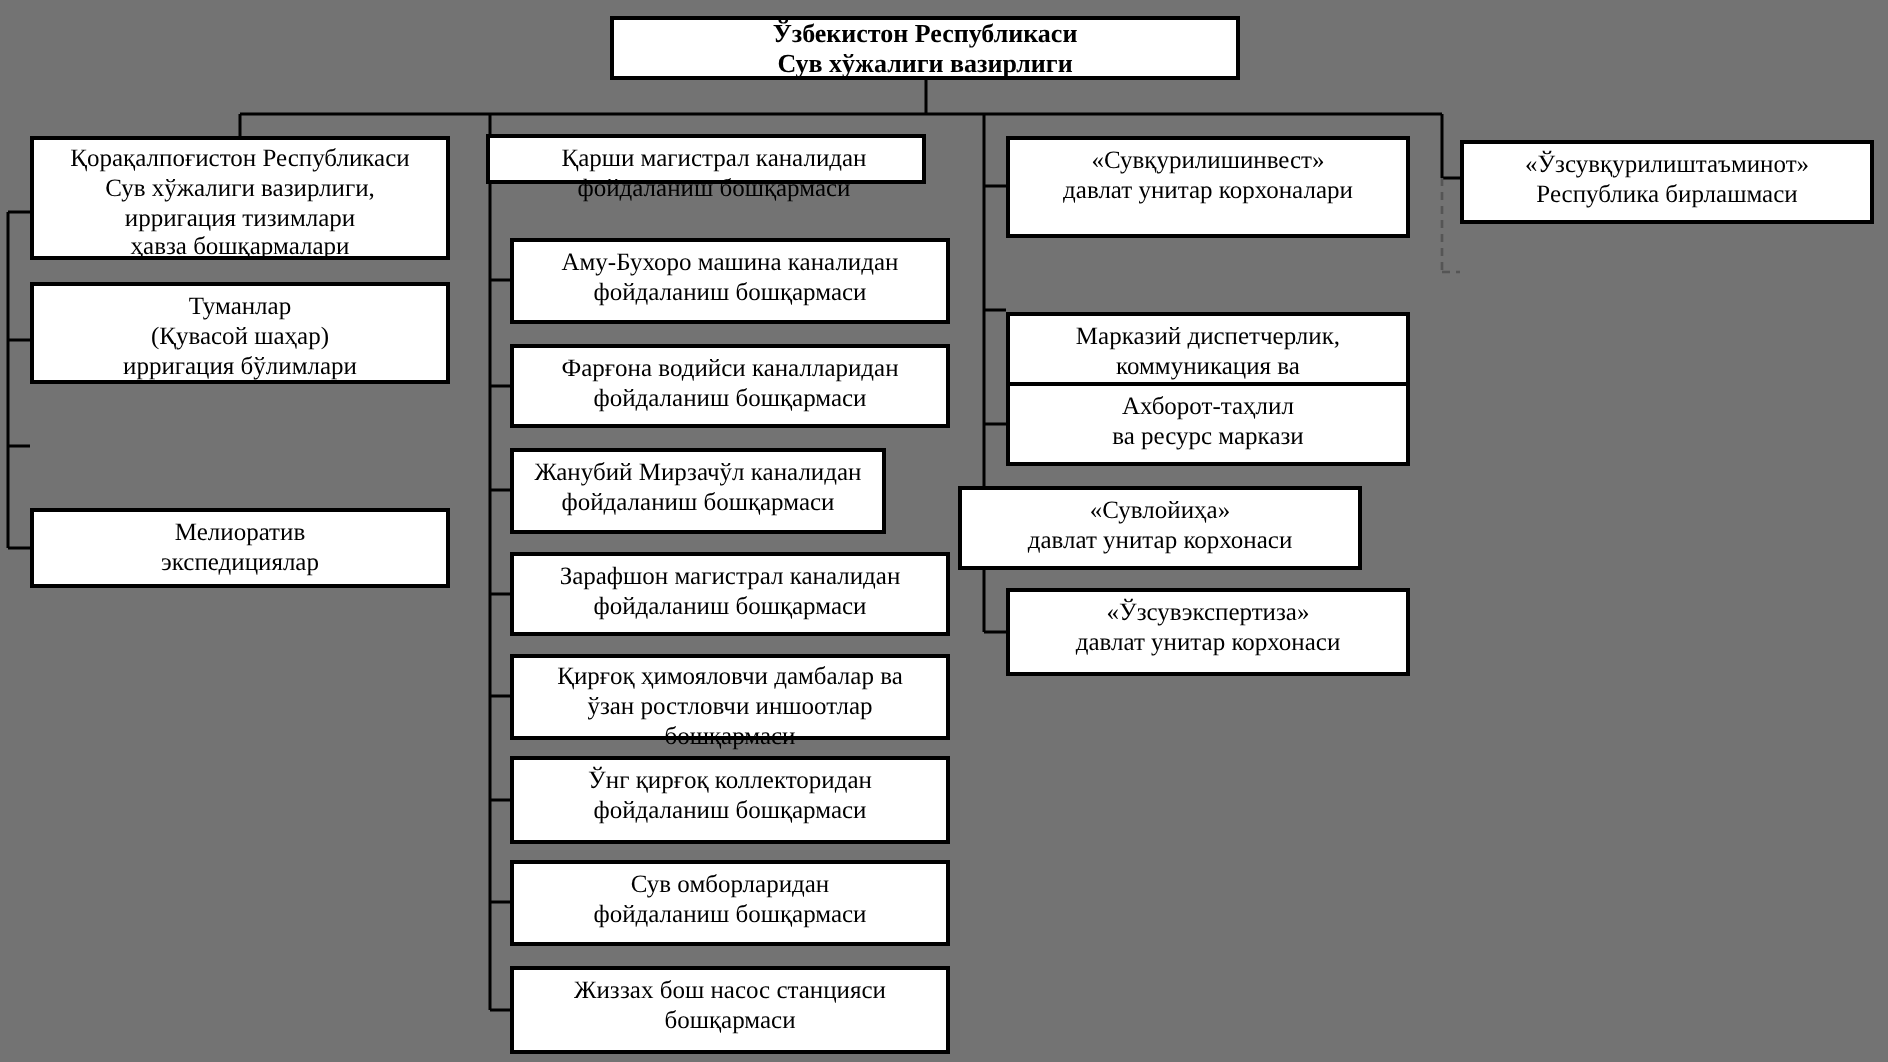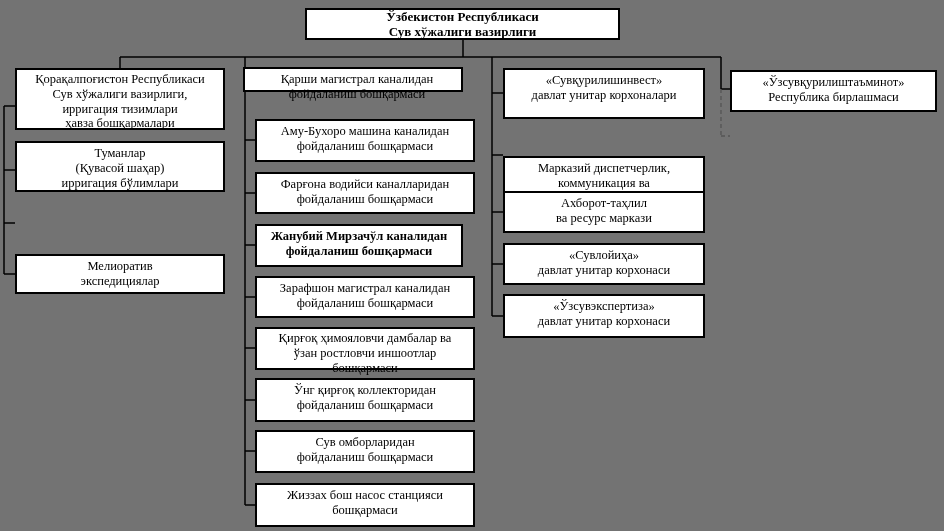--- a/index.html
+++ b/index.html
@@ -96,42 +96,42 @@
 ирригация бўлимлари</div>
   <div class="box" style="left:15px; top:254px; width:210px; height:40px;">Мелиоратив
 экспедициялар</div>
 
   <div class="box" style="left:243px; top:67px; width:220px; height:25px;padding-left:12px;">Қарши магистрал каналидан
 фойдаланиш бошқармаси</div>
   <div class="box" style="left:255px; top:119px; width:220px; height:43px;">Аму-Бухоро машина каналидан
 фойдаланиш бошқармаси</div>
   <div class="box" style="left:255px; top:172px; width:220px; height:42px;">Фарғона водийси каналларидан
 фойдаланиш бошқармаси</div>
-  <div class="box" style="left:255px; top:224px; width:208px; height:43px;font-weight:bold;">Жанубий Мирзачўл каналидан
+  <div class="box" style="left:255px; top:224px; width:188px; height:43px;">Жанубий Мирзачўл каналидан
 фойдаланиш бошқармаси</div>
   <div class="box" style="left:255px; top:276px; width:220px; height:42px;">Зарафшон магистрал каналидан
 фойдаланиш бошқармаси</div>
   <div class="box" style="left:255px; top:327px; width:220px; height:43px; padding-top:2px;">Қирғоқ ҳимояловчи дамбалар ва
 ўзан ростловчи иншоотлар
 бошқармаси</div>
   <div class="box" style="left:255px; top:378px; width:220px; height:44px;">Ўнг қирғоқ коллекторидан
 фойдаланиш бошқармаси</div>
   <div class="box" style="left:255px; top:430px; width:220px; height:43px;">Сув омборларидан
 фойдаланиш бошқармаси</div>
   <div class="box" style="left:255px; top:483px; width:220px; height:44px;">Жиззах бош насос станцияси
 бошқармаси</div>
 
   <div class="box" style="left:503px; top:68px; width:202px; height:51px;">«Сувқурилишинвест»
 давлат унитар корхоналари</div>
   <div class="box" style="left:503px; top:129px; width:202px; height:53px;margin-top:27px;">Марказий диспетчерлик,
 коммуникация ва
 кадастр хизмати</div>
   <div class="box" style="left:503px; top:191px; width:202px; height:42px;">Ахборот-таҳлил
 ва ресурс маркази</div>
-  <div class="box" style="left:503px; top:243px; width:202px; height:42px;">«Сувлойиҳа»
+  <div class="box" style="left:479px; top:243px; width:202px; height:42px;">«Сувлойиҳа»
 давлат унитар корхонаси</div>
   <div class="box" style="left:503px; top:294px; width:202px; height:44px;">«Ўзсувэкспертиза»
 давлат унитар корхонаси</div>
 
   <div class="box" style="left:730px; top:70px; width:207px; height:42px;">«Ўзсувқурилиштаъминот»
 Республика бирлашмаси</div>
 
 </div>
 
 </body></html>

